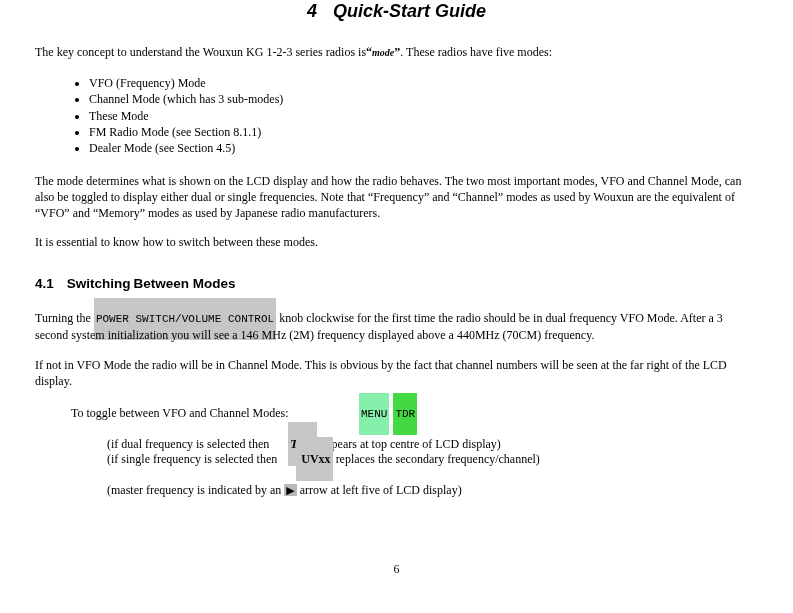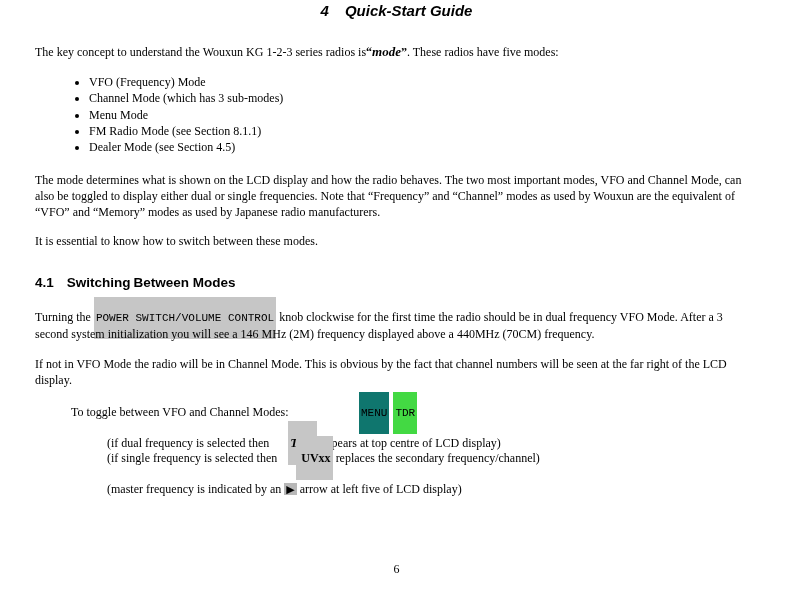--- a/index.html
+++ b/index.html
@@ -5,45 +5,45 @@
   html,body { margin:0; padding:0; }
   body {
     width:793px; height:613px; background:#ffffff; color:#000;
     font-family:"Liberation Serif", serif; font-size:12px; line-height:16px;
     overflow:hidden; position:relative;
   }
   .content { padding:0 35px; }
   .title {
     margin-top:44px; text-align:center;
     font-family:"Liberation Sans", sans-serif; font-weight:bold; font-style:italic;
-    font-size:15px; line-height:22px;
+    font-size:18px; line-height:22px;
   }
   .title .num { margin-right:16px; }
   .para { margin:0; }
   .p-intro { margin-top:22px; }
   .mode-em { font-weight:bold; }
-  .mode-em .m { font-style:italic; font-size:13px; }
+  .mode-em .m { font-style:italic; font-size:10px; }
   ul.modes { margin:14px 0 0 0; padding:0 0 0 54px; }
   ul.modes li { line-height:16.3px; }
   .p-determines { margin-top:17px; }
   .p-essential { margin-top:13px; }
   .h2 {
     margin-top:25px; font-family:"Liberation Sans", sans-serif; font-weight:bold;
     font-size:13.5px; line-height:18px;
   }
   .h2 .num { margin-right:13px; }
   .h2 .w2 { margin-left:3px; }
   .p-turning { margin-top:17px; }
   .p-ifnot { margin-top:14px; }
   .key {
     font-family:"Liberation Mono","DejaVu Sans Mono", monospace;
     font-size:11px; padding:15px 2px; white-space:pre;
   }
   .key-gray { background:#c6c6c6; }
-  .key-red  { background:#0f766e; }
+  .key-red  { background:#86efac; }
   .key-green{ background:#43d943; }
   .key-bi { font-weight:bold; font-style:italic; font-family:"Liberation Serif", serif; font-size:12.5px; }
   .key-b  { font-weight:bold; font-family:"Liberation Serif", serif; font-size:12px; }
   .action { margin-left:36px; margin-top:0; }
   .act-toggle1 { margin-top:16px; }
   .act-toggle1 .lbl { display:inline-block; width:288px;font-family:Liberation Serif, serif; }
   .act-toggle2 { margin-top:15px; }
   .act-toggle2 .key { margin-left:16px; }
   .act-select { margin-top:17px; }
   .act-select .key { margin-left:10px; }
@@ -61,21 +61,21 @@
 
 <div class="content">
 
   <h1 class="title para"><span class="num">4</span><span>Quick-Start Guide</span></h1>
 
   <p class="para p-intro"><span>The key concept to understand the Wouxun KG 1-2-3 series radios is</span><span class="mode-em"><span>“</span><span class="m">mode</span><span>”</span></span><span>. These radios have five modes:</span></p>
 
   <ul class="modes">
     <li>VFO (Frequency) Mode</li>
     <li>Channel Mode (which has 3 sub-modes)</li>
-    <li>Menu Mode</li>
+    <li>These Mode</li>
     <li>FM Radio Mode (see Section 8.1.1)</li>
     <li>Dealer Mode (see Section 4.5)</li>
   </ul>
 
   <p class="para p-determines">The mode determines what is shown on the LCD display and how the radio behaves. The two most important modes, VFO and Channel Mode,  can also be toggled to display either dual or single frequencies. Note that “Frequency” and “Channel” modes as used by Wouxun are the equivalent of “VFO” and “Memory” modes as used by Japanese radio manufacturers.</p>
 
   <p class="para p-essential">It is essential to know how to switch between these modes.</p>
 
   <h2 class="h2"><span class="num">4.1</span><span>Switching</span><span class="w2">Between Modes</span></h2>
 

